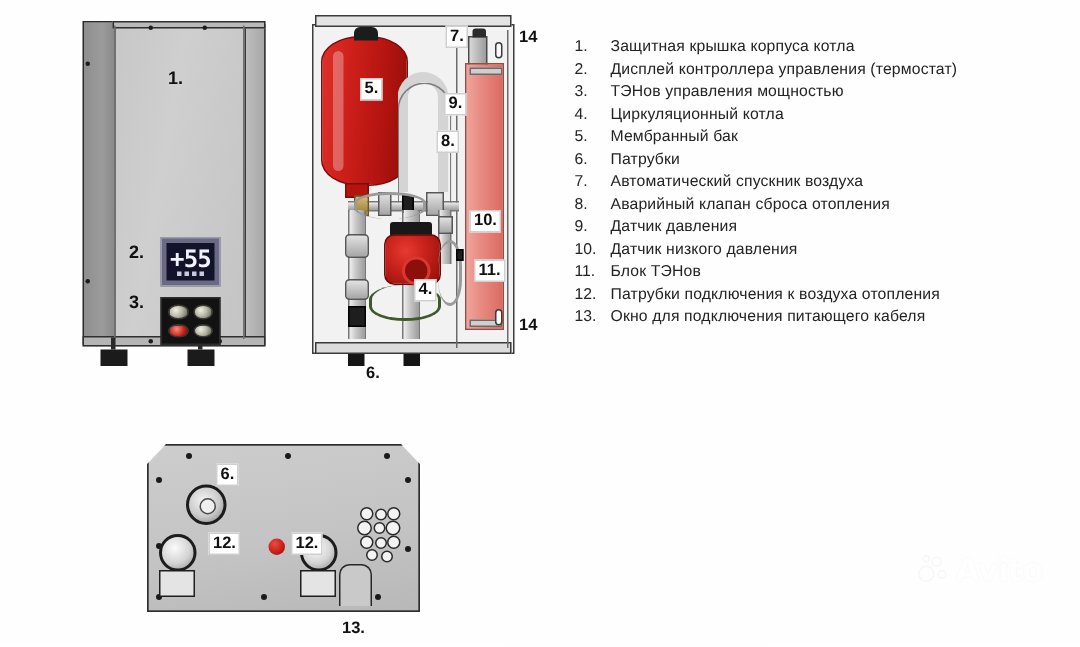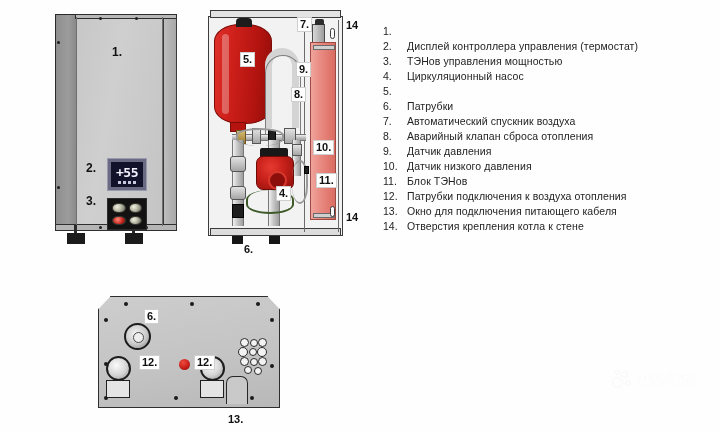--- a/index.html
+++ b/index.html
@@ -125,21 +125,21 @@
     display: flex;
     flex-direction: column;
     align-items: center;
     justify-content: center;
     box-sizing: border-box;
   }
   #display-value {
     color: #f2f2ff;
     font-family: "DejaVu Sans Mono", monospace;
     font-weight: bold;
-    font-size: 13px;
+    font-size: 16px;
     letter-spacing: -0.5px;
     line-height: 13px;
   }
   #display-dots {
     display: flex;
     gap: 2px;
     margin-top: 2px;
   }
   #display-dots i {
     width: 3px; height: 3px;
@@ -683,35 +683,37 @@
   </div>
 
   <div class="callout" style="left:144px; top:309px;">6.</div>
   <div class="callout" style="left:139px; top:355px;">12.</div>
   <div class="callout" style="left:194px; top:355px;">12.</div>
   <div class="callout plain" style="left:228px; top:413px;">13.</div>
 
   <div id="legend">
     <div class="legend-row">
       <span class="legend-num">1.</span>
+      <span class="legend-text">Защитная крышка корпуса котла</span>
     </div>
     <div class="legend-row">
       <span class="legend-num">2.</span>
       <span class="legend-text">Дисплей контроллера управления (термостат)</span>
     </div>
     <div class="legend-row">
       <span class="legend-num">3.</span>
       <span class="legend-text">ТЭНов управления мощностью</span>
     </div>
     <div class="legend-row">
       <span class="legend-num">4.</span>
-      <span class="legend-text">Циркуляционный насос</span>
+      <span class="legend-text">Циркуляционный котла</span>
     </div>
     <div class="legend-row">
       <span class="legend-num">5.</span>
+      <span class="legend-text">Мембранный бак</span>
     </div>
     <div class="legend-row">
       <span class="legend-num">6.</span>
       <span class="legend-text">Патрубки</span>
     </div>
     <div class="legend-row">
       <span class="legend-num">7.</span>
       <span class="legend-text">Автоматический спускник воздуха</span>
     </div>
     <div class="legend-row">
@@ -730,24 +732,20 @@
       <span class="legend-num">11.</span>
       <span class="legend-text">Блок ТЭНов</span>
     </div>
     <div class="legend-row">
       <span class="legend-num">12.</span>
       <span class="legend-text">Патрубки подключения к воздуха отопления</span>
     </div>
     <div class="legend-row">
       <span class="legend-num">13.</span>
       <span class="legend-text">Окно для подключения питающего кабеля</span>
-    </div>
-    <div class="legend-row">
-      <span class="legend-num">14.</span>
-      <span class="legend-text">Отверстия крепления котла к стене</span>
     </div>
   </div>
 
   <div id="watermark">
     <div class="wm-logo">
       <i style="left:0px;  top:8px;  width:11px; height:11px;"></i>
       <i style="left:9px;  top:2px;  width:7px;  height:7px;"></i>
       <i style="left:13px; top:11px; width:6px;  height:6px;"></i>
       <i style="left:3px;  top:1px;  width:5px;  height:5px;"></i>
     </div>

